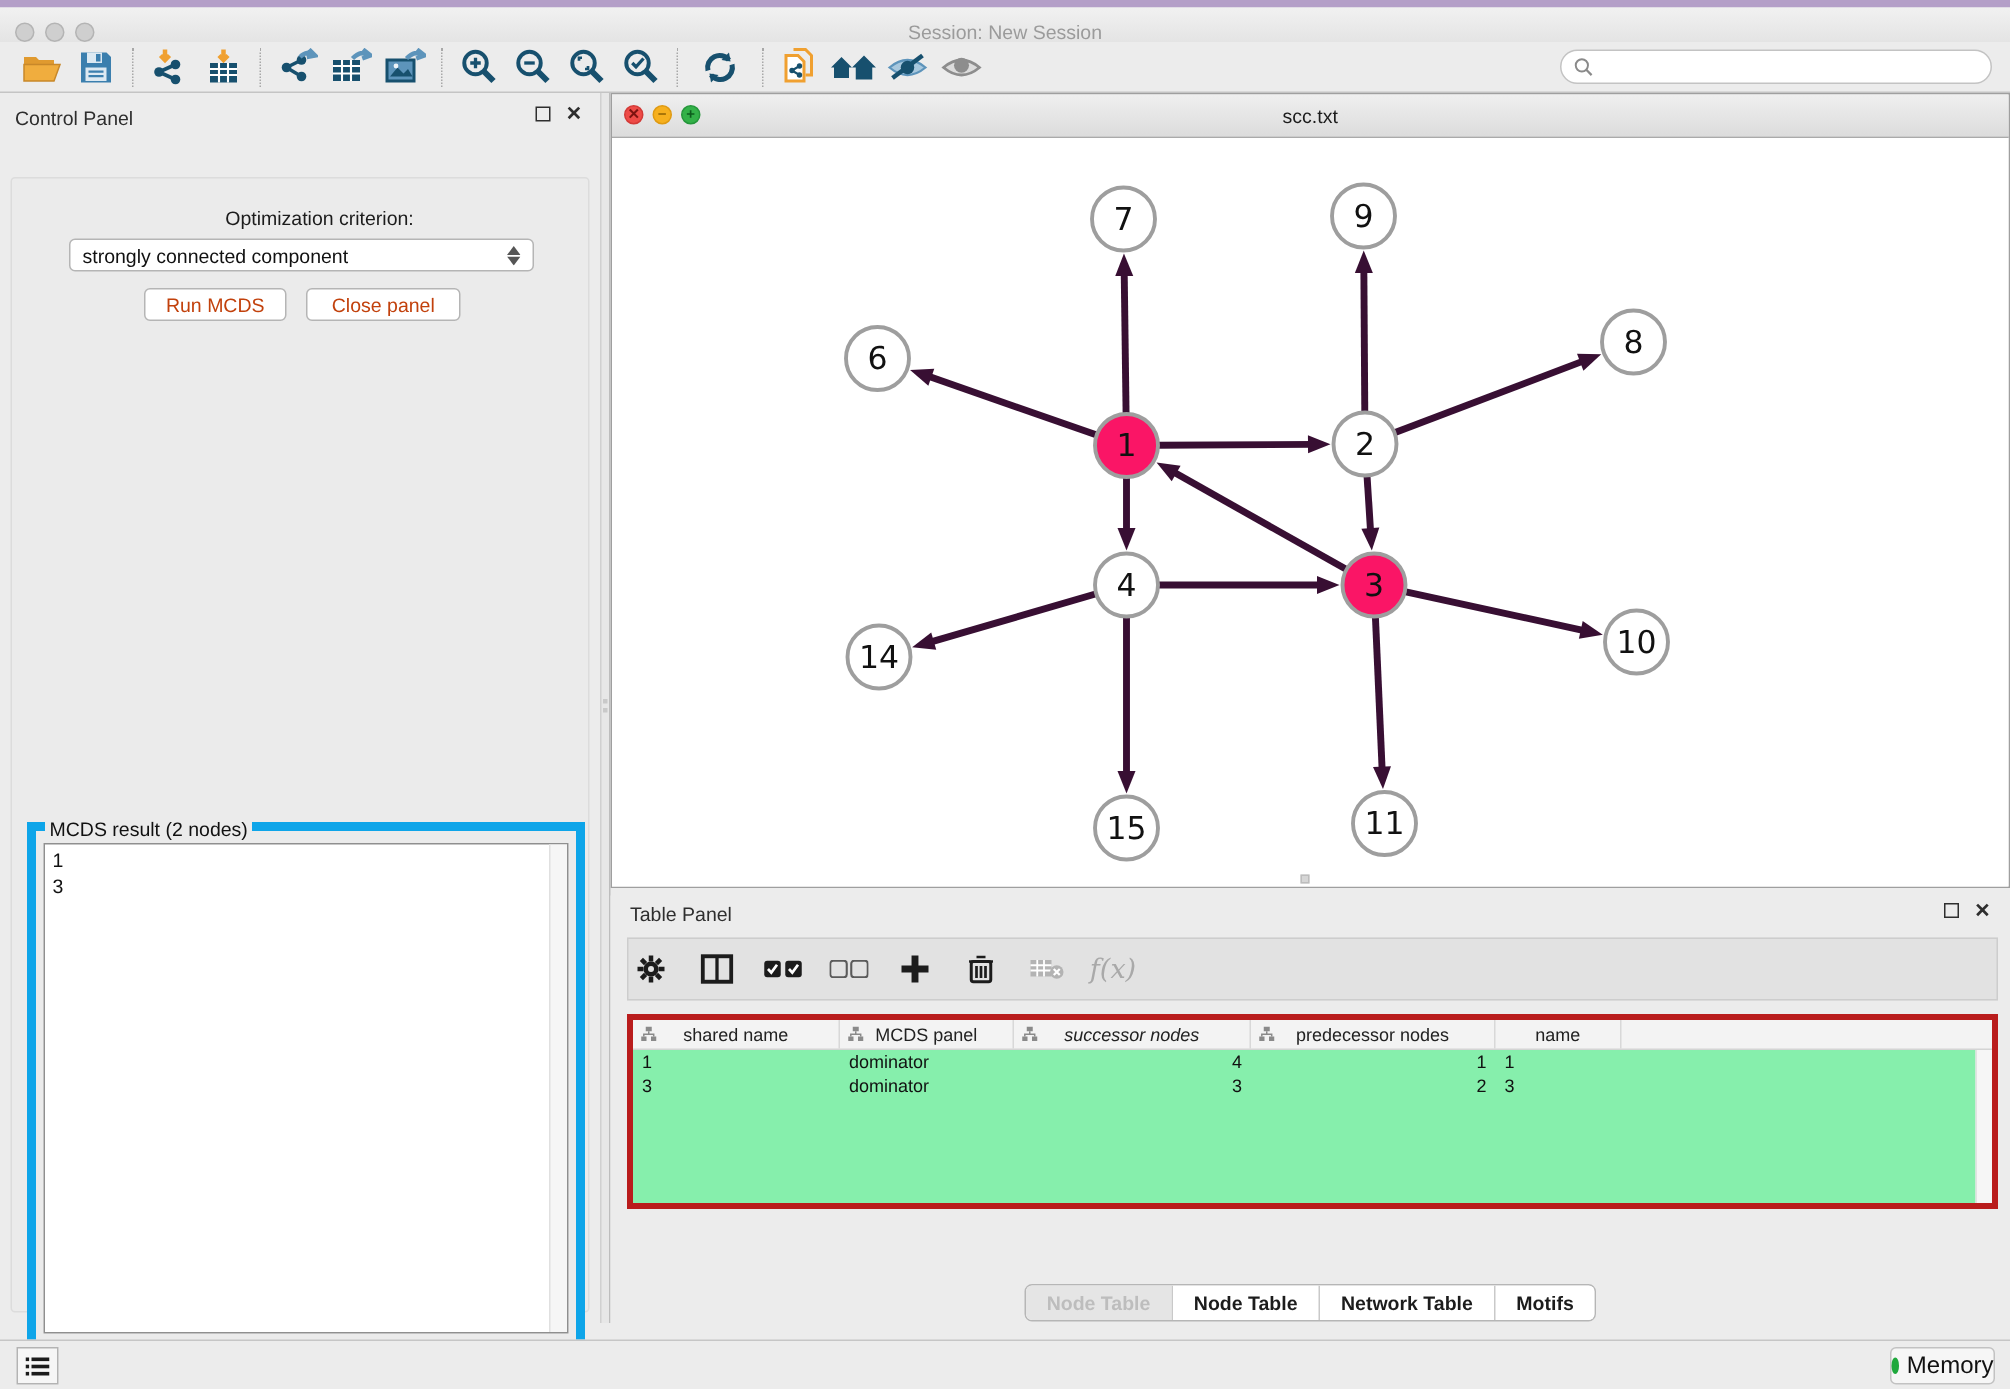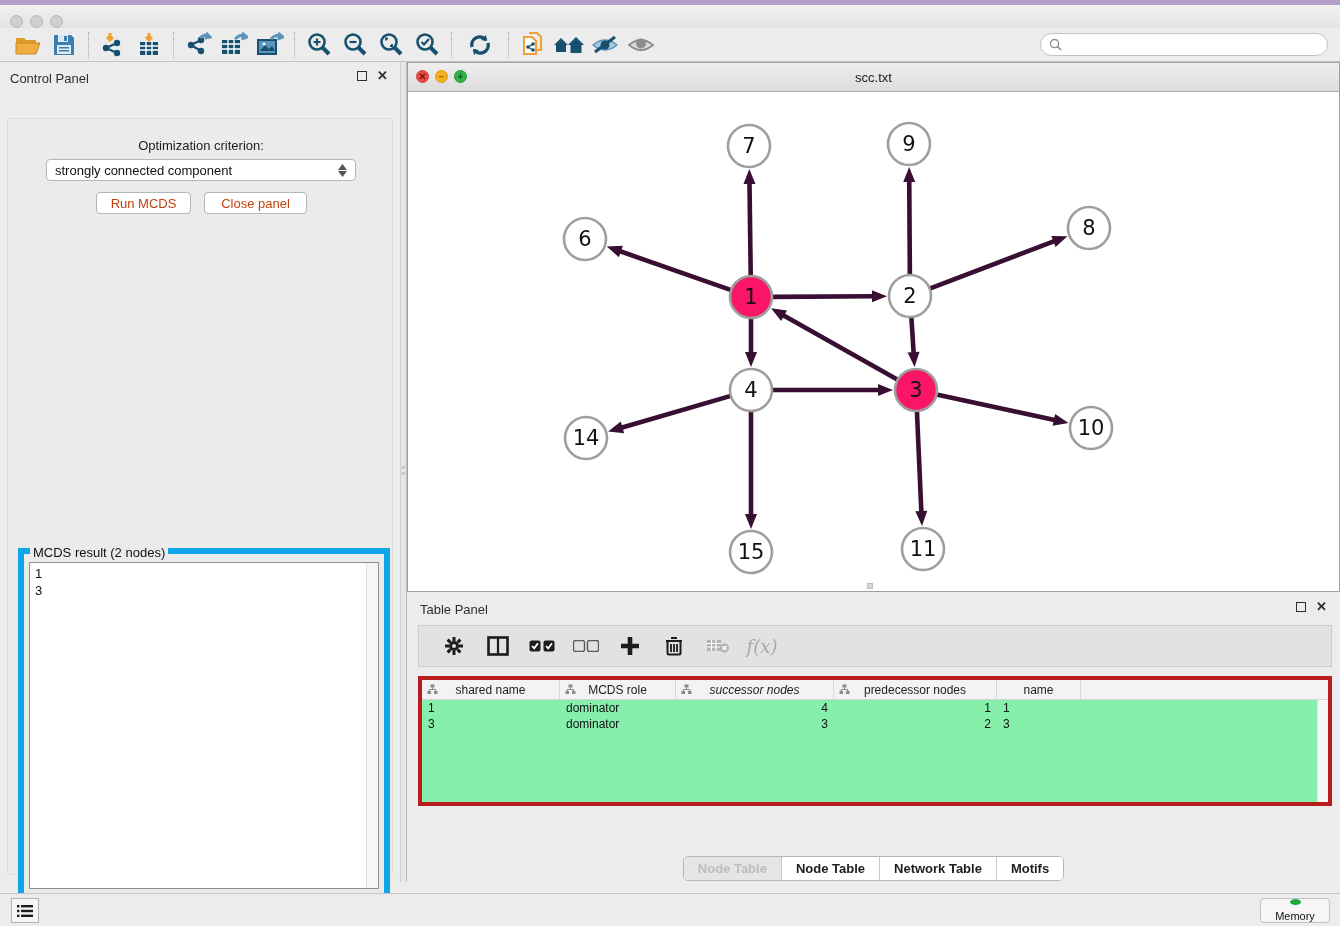--- a/index.html
+++ b/index.html
@@ -28,21 +28,21 @@
   .float-btn { width:10px; height:10px; border:1.5px solid #2e2e2e; background:transparent; }
   .close-btn { font-size:13px; font-weight:bold; color:#2e2e2e; line-height:10px; }
 
   .seg-tabs { display:inline-flex; border:1px solid #b6b6b6; border-radius:5px; overflow:hidden; background:#fff; }
   .seg-tab { padding:3px 13px; font-size:13px; color:#1c1c1c; background:#fff; border-left:1px solid #c9c9c9; white-space:nowrap; }
   .seg-tab:first-child { border-left:none; }
   .seg-tab.active { background:#e5e5e5; color:#bdbdbd; }
   #cp-tabs { left:0; top:33px; width:400px; text-align:center; }
 
   #cp-body { left:7px; top:56px; width:386px; height:757px; background:#ebebeb; border:1px solid #dcdcdc; border-radius:3px; }
-  #opt-label { left:0; top:19px; width:386px; text-align:center; font-size:13px; color:#1c1c1c; }
+  #opt-label { left:12px; top:19px; width:386px; text-align:center; font-size:13px; color:#1c1c1c; }
   #opt-select { left:38px; top:40px; width:310px; height:22px; background:#fff; border:1px solid #b5b5b5; border-radius:4px; display:flex; align-items:center; padding:0 8px; font-size:13px; color:#111; }
   #opt-stepper { margin-left:auto; display:flex; flex-direction:column; gap:1px; }
   #opt-stepper svg { display:block; }
   .cp-btn { position:absolute; top:73px; height:22px; background:#fff; border:1px solid #b5b5b5; border-radius:4px; font-size:13px; color:#c2410c; display:flex; align-items:center; justify-content:center; }
   #run-btn { left:88px; width:95px; }
   #close-panel-btn { left:196px; width:103px; }
 
   #result-box { left:10px; top:429px; width:372px; height:353px; border:6px solid #0ea5e9; background:#ebebeb; }
   #result-legend { position:absolute; left:6px; top:-9px; background:#ebebeb; padding:0 3px; font-size:13px; color:#111; }
   #result-area { position:absolute; left:5px; top:8px; right:5px; bottom:6px; background:#fff; border:1px solid #8f8f8f; }
@@ -62,51 +62,52 @@
   .light-green { background:#33b148; border:1px solid #24963a; color:#0d5c1d; }
   .traffic.sym { display:flex; align-items:center; justify-content:center; font-size:10px; font-weight:bold; line-height:1; }
   #net-title { left:0; top:7px; width:100%; text-align:center; font-size:13px; color:#1c1c1c; }
   #net-canvas { left:0; top:29px; width:931px; height:499px; background:#fff; }
   #graph-svg { width:100%; height:100%; }
   #net-resize-dot { left:459px; bottom:2px; width:6px; height:6px; background:#d6d6d6; border:1px solid #bdbdbd; }
 
   
   #table-panel { left:407px; top:597px; width:933px; height:291px; background:#ececec; }
   #tp-header-label { left:13px; top:5px; font-size:13px; color:#2e2e2e; }
-  #tp-toolbar { left:11px; top:28px; width:914px; height:42px; background:#e2e2e2; border:1px solid #cdcdcd; display:flex; align-items:center; gap:14px; padding-left:20px; }
+  #tp-toolbar { left:11px; top:28px; width:914px; height:42px; background:#e2e2e2; border:1px solid #cdcdcd; display:flex; align-items:center; gap:14px; padding-left:0; }
   .tp-icon { width:30px; height:26px; display:flex; align-items:center; justify-content:center; }
   #fx-icon { font-family:"DejaVu Serif", serif; font-style:italic; font-size:18px; color:#a9a9a9; }
 
   #node-table { left:11px; top:79px; width:914px; height:130px; background:#86efac; border:4px solid #b91c1c; }
   #tbl-header { display:flex; height:20px; background:#f3f3f3; border-bottom:1px solid #d4d4d4; }
   .th { position:relative; border-right:1px solid #d8d8d8; font-size:12px; color:#222; display:flex; align-items:center; justify-content:center; }
   .th .sort-ic { position:absolute; left:5px; top:4px; }
   .tbl-row { display:flex; height:16px; font-size:12px; color:#111; }
   .td { padding:0 6px; overflow:hidden; white-space:nowrap; line-height:16px; }
   #tbl-scroll { position:absolute; right:0; top:20px; width:11px; bottom:0; background:#f6f6f6; border-left:1px solid #e2e2e2; }
 
   #tp-tabs { left:0; top:259px; width:933px; text-align:center; }
   #tp-tabs .seg-tab { font-weight:bold; padding:4px 14px; }
 
   
   #status-bar { left:0; top:893px; width:1340px; height:33px; background:#ececec; border-top:1px solid #c6c6c6; }
   #list-btn { left:11px; top:4px; width:28px; height:25px; background:#f6f6f6; border:1px solid #b3b3b3; display:flex; align-items:center; justify-content:center; }
-  #memory-btn { right:10px; top:4px; width:70px; height:25px; background:#f6f6f6; border:1px solid #c2c2c2; border-radius:4px; display:flex; align-items:center; justify-content:center; gap:5px; font-size:11px; color:#111;flex-direction:column; }
+  #memory-btn { right:10px; top:4px; width:70px; height:25px; background:#f6f6f6; border:1px solid #c2c2c2; border-radius:4px; display:flex; align-items:center; justify-content:center; gap:5px; font-size:16px; color:#111; }
   #memory-dot { width:11px; height:11px; border-radius:50%; background:#1fa83c; }
 </style>
 </head>
 <body>
 
 <div id="top-strip" class="abs"></div>
 <div id="titlebar" class="abs">
   <div id="main-lights" class="abs">
     <span class="traffic light-inactive"></span>
     <span class="traffic light-inactive"></span>
     <span class="traffic light-inactive"></span>
   </div>
+  <div id="main-title" class="abs">Session: New Session</div>
 </div>
 
 <div id="toolbar" class="abs">
   <span class="tb-btn">
     <svg width="26" height="22" viewBox="0 0 26 22">
         <path d="M1 4 h8 l2 2 h10 v3 H1z" fill="#e09a2f"></path>
         <path d="M1 9 h24 l-4 11 H1z" fill="#f0ad3e" stroke="#c8882a"></path>
       </svg>
   </span>
   <span class="tb-btn">
@@ -460,21 +461,21 @@
           </svg>
           <span>shared name</span>
         </div>
         <div class="th" style="width: 116px;">
           <svg class="sort-ic" width="11" height="11" viewBox="0 0 11 11">
             <rect x="3.5" y="0.5" width="4" height="3" fill="#8a8a8a"></rect>
             <rect x="0.5" y="7" width="3.5" height="3" fill="#8a8a8a"></rect>
             <rect x="7" y="7" width="3.5" height="3" fill="#8a8a8a"></rect>
             <path d="M5.5 3.5 v2 M2.2 7 v-1.5 h6.6 V7" stroke="#8a8a8a" fill="none"></path>
           </svg>
-          <span>MCDS role</span>
+          <span>MCDS panel</span>
         </div>
         <div class="th" style="width: 158px; font-style: italic;">
           <svg class="sort-ic" width="11" height="11" viewBox="0 0 11 11">
             <rect x="3.5" y="0.5" width="4" height="3" fill="#8a8a8a"></rect>
             <rect x="0.5" y="7" width="3.5" height="3" fill="#8a8a8a"></rect>
             <rect x="7" y="7" width="3.5" height="3" fill="#8a8a8a"></rect>
             <path d="M5.5 3.5 v2 M2.2 7 v-1.5 h6.6 V7" stroke="#8a8a8a" fill="none"></path>
           </svg>
           <span>successor nodes</span>
         </div>

